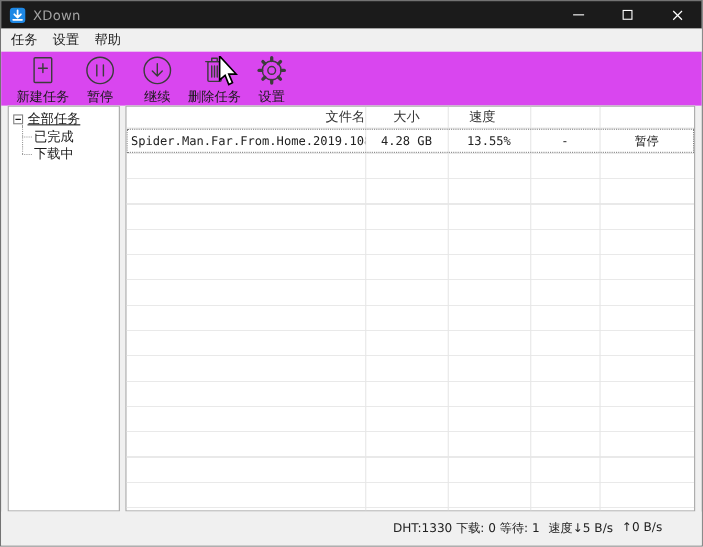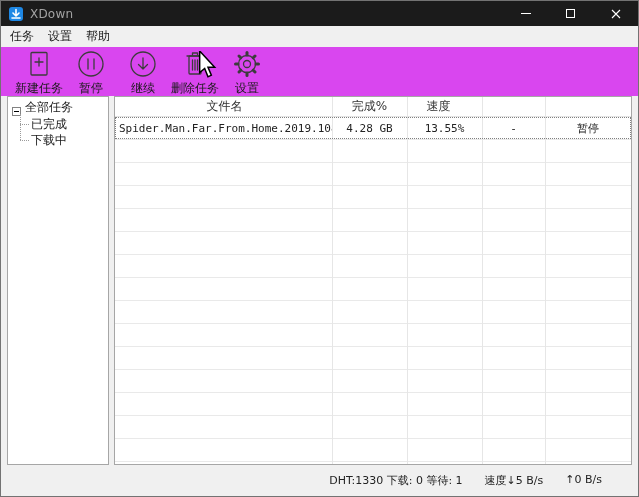--- a/index.html
+++ b/index.html
@@ -28,49 +28,49 @@
   .tool-btn { display:flex; flex-direction:column; align-items:center; width:52px; position:relative; cursor:default; }
   .tool-btn svg { width:30px; height:30px; display:block; }
   .tool-label { font-size:12px; color:#1a1a1a; margin-top:1px; white-space:nowrap; }
   .cursor-overlay { position:absolute; left:24px; top:2px; width:12px; height:18px; }
 
   
   .main { position:absolute; top:95px; left:6px; right:6px; bottom:31px; display:flex; gap:5px; }
 
   
   .tree-panel { width:102px; background:#fff; border:1px solid #a6a6a6; font-size:12px; color:#1a1a1a; padding:3px 2px 0 4px; }
-  .tree-root { display:flex; align-items:flex-end; height:16px; white-space:nowrap; }
+  .tree-root { display:flex; align-items:center; height:16px; white-space:nowrap;text-decoration:underline; }
   .expander { width:9px; height:9px; border:1px solid #828282; background:#fff; margin-right:4px; position:relative; flex:0 0 9px; }
   .expander::before { content:""; position:absolute; left:1px; right:1px; top:3px; border-top:1px solid #000; }
   .tree-children { position:relative; margin-left:8px; }
   .tree-children::before { content:""; position:absolute; left:0; top:-2px; bottom:8px; border-left:1px dotted #9b9b9b; }
   .tree-item { position:relative; padding-left:11px; height:16px; line-height:16px; white-space:nowrap; cursor:default; }
   .tree-item::before { content:""; position:absolute; left:0; top:8px; width:9px; border-top:1px dotted #9b9b9b; }
 
   
   .table-panel { flex:1; background:#fff; border:1px solid #a6a6a6; position:relative; font-size:12px; overflow:hidden; }
   .thead { display:flex; height:20px; align-items:center; color:#333; border-bottom:1px solid #e3e3e3; position:relative; z-index:2; }
   .th { text-align:center; white-space:nowrap; }
-  .th0 { width:217px; text-align:center; padding-left:2px; }
+  .th0 { width:217px; text-align:right; padding-left:2px; }
   .th1 { width:75px; } .th2 { width:75px; } .th3 { width:63px; } .th4 { flex:1; }
   .vline { position:absolute; top:0; bottom:0; width:1px; background:#e6e6e6; z-index:1; }
   .v1{left:217px} .v2{left:292px} .v3{left:367px} .v4{left:430px}
   .tbody { position:absolute; top:20px; left:0; right:0; bottom:0;
            background: repeating-linear-gradient(to bottom, transparent 0 22px, #e9e9e9 22px 23px); }
   .trow { position:relative; display:flex; height:22px; align-items:center;
           outline:1px dotted #808080; outline-offset:-1px;
           font-family:"DejaVu Sans Mono", monospace; font-size:11px; color:#222; z-index:2; cursor:default; }
   .td { text-align:center; overflow:hidden; white-space:nowrap; }
   .td0 { width:217px; text-align:left; padding-left:4px; }
   .td1{width:75px} .td2{width:75px} .td3{width:63px} .td4{flex:1}
 
   
   .statusbar { position:absolute; left:0; right:0; bottom:0; height:31px; display:flex; align-items:center;
                font-size:11px; color:#222; background:#f0f0f0; }
-  .sb-group { margin-left:auto; display:flex; gap:22px; padding-right:36px; white-space:nowrap; }
+  .sb-group { margin-left:auto; display:flex; gap:8px; padding-right:36px; white-space:nowrap; }
 
   .icon-stroke { stroke:#3c3c3c; fill:none; stroke-width:1.3; stroke-linecap:round; stroke-linejoin:round; }
 </style>
 </head>
 <body>
 
 <div class="window">
 
   <div class="titlebar">
     <svg class="app-icon" viewBox="0 0 16 16">
@@ -181,21 +181,21 @@
     </div>
 
     <div class="table-panel">
       <div class="vline v1"></div>
       <div class="vline v2"></div>
       <div class="vline v3"></div>
       <div class="vline v4"></div>
 
       <div class="thead">
         <div class="th th0">文件名</div>
-        <div class="th th2">完成%</div>
+        <div class="th th1">大小</div>
         <div class="th th3">速度</div>
       </div>
 
       <div class="tbody">
         <div class="trow">
           <div class="td td0">Spider.Man.Far.From.Home.2019.1080p.WEB...</div>
           <div class="td td1">4.28 GB</div>
           <div class="td td2">13.55%</div>
           <div class="td td3">-</div>
           <div class="td td4">暂停</div>

